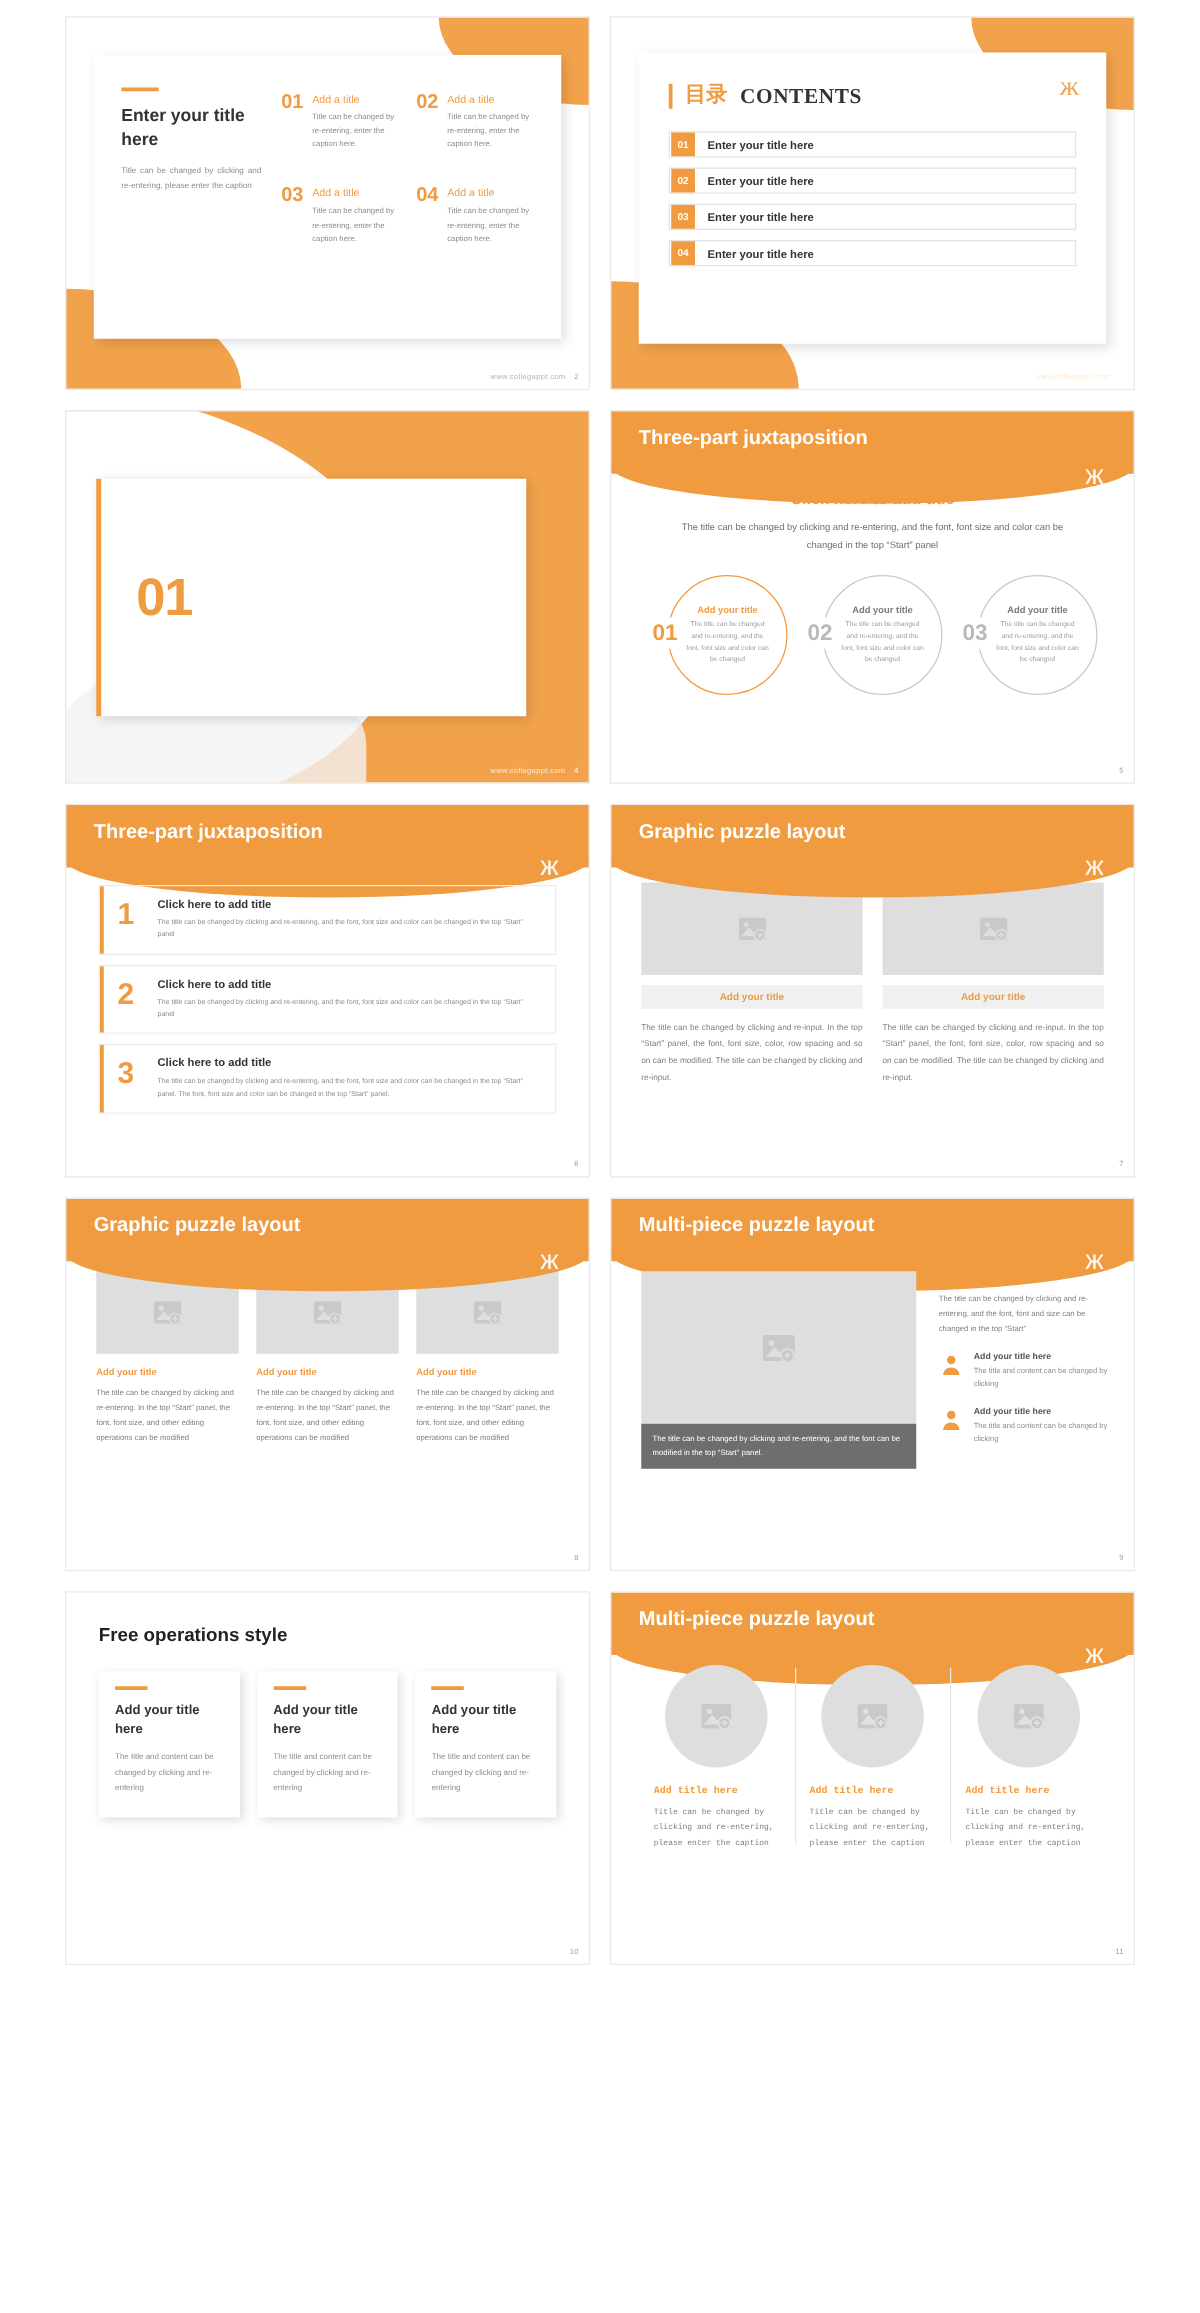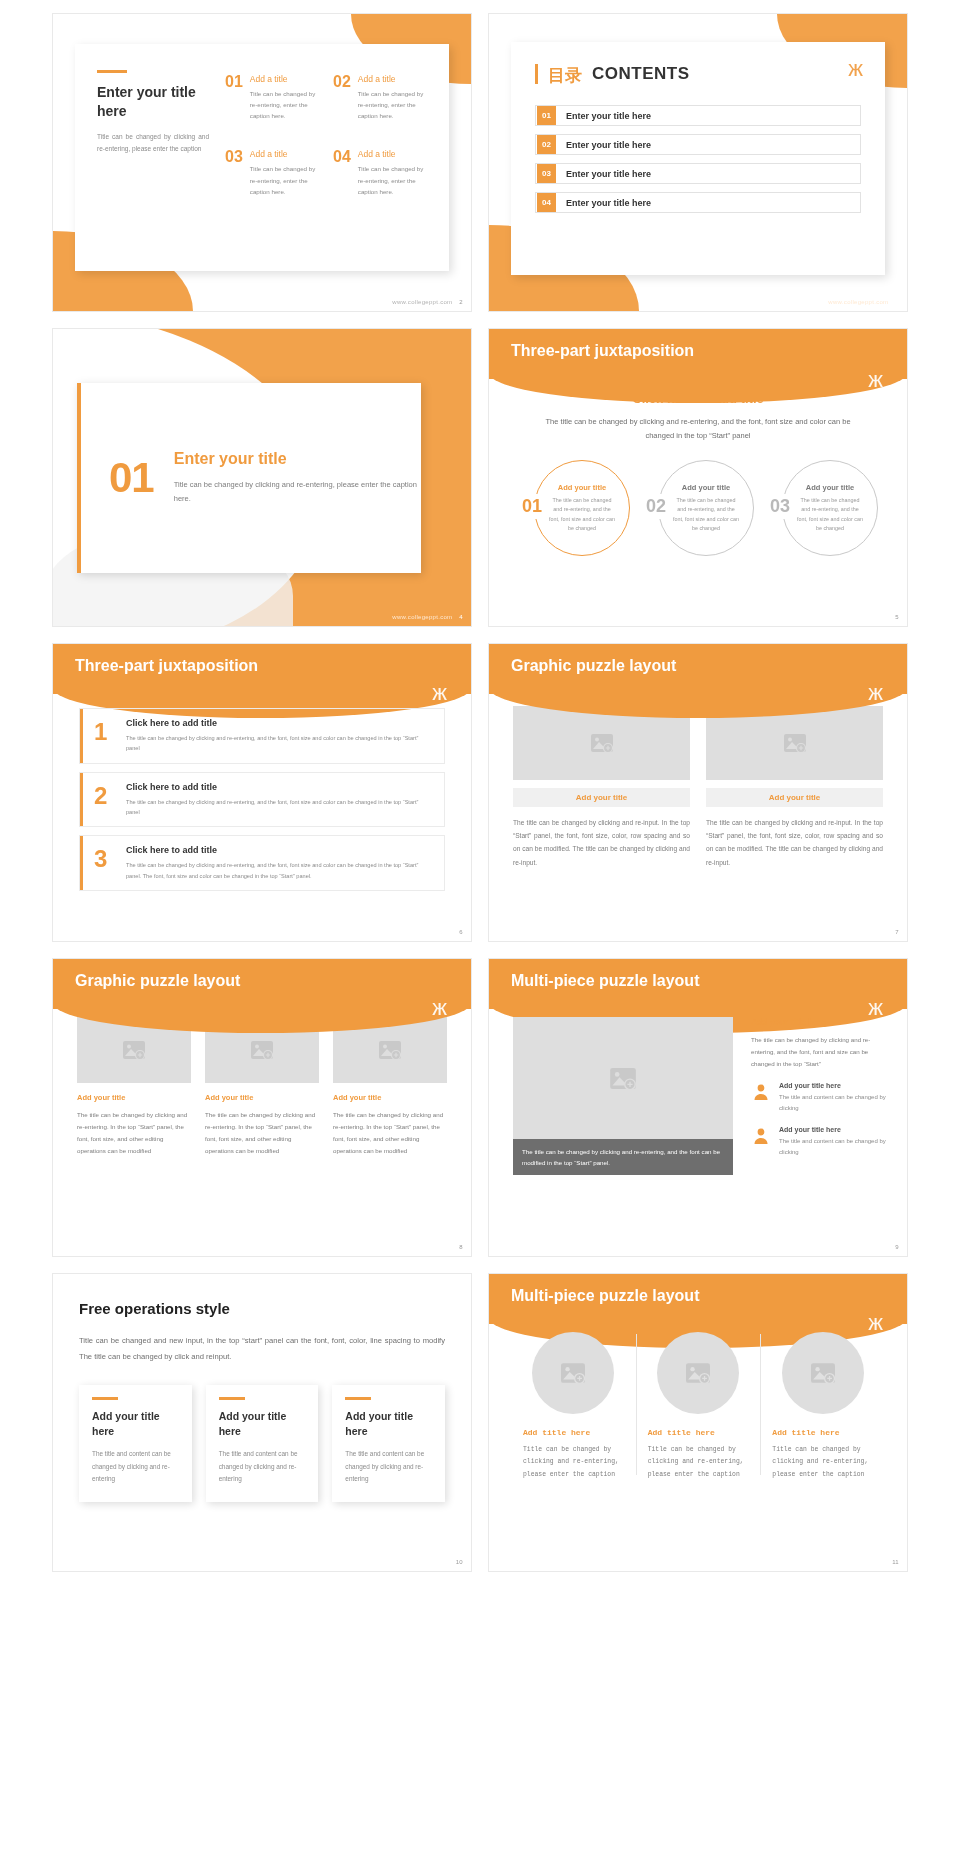--- a/index.html
+++ b/index.html
@@ -75,21 +75,21 @@
   .s2-item { display: flex; gap: 7px; }
   .s2-num { color: #F09B3F; font-size: 16px; font-weight: bold; line-height: 1; }
   .s2-item h4 { font-size: 8.5px; color: #F09B3F; font-weight: normal; margin-bottom: 4px; }
   .s2-item p { font-size: 6.2px; color: #8c8c8c; line-height: 1.8; }
 
   
   .s3-tr { position: absolute; right: 0; top: 0; width: 130px; height: 74px; background: #F2A24B; border-radius: 0 0 0 100%; }
   .s3-bl { position: absolute; left: 0; bottom: 0; width: 150px; height: 86px; background: #F2A24B; border-radius: 0 100% 0 0; }
   .s3-card { position: absolute; left: 22px; top: 28px; right: 22px; bottom: 36px; background: #fff;
     box-shadow: 3px 3px 9px rgba(0,0,0,.13); padding: 22px 24px; }
-  .s3-head { display: flex; align-items: flex-start; gap: 10px; margin-bottom: 18px; }
+  .s3-head { display: flex; align-items: flex-end; gap: 10px; margin-bottom: 18px; font-family: Liberation Serif, serif; }
   .s3-tick { width: 3px; height: 20px; background: #F09B3F; }
   .s3-cn { color: #F09B3F; font-size: 17px; font-weight: bold; }
   .s3-en { font-size: 17px; font-weight: bold; color: #333; letter-spacing: .5px; }
   .s3-row { display: flex; align-items: center; border: 1px solid #e2e2e2; height: 21px; margin-bottom: 8px; }
   .s3-badge { width: 19px; height: 19px; background: #F09B3F; color: #fff; font-size: 8px; font-weight: bold;
     display: flex; align-items: center; justify-content: center; margin: 0 10px 0 1px; }
   .s3-row span.t { font-size: 9px; font-weight: bold; color: #333; }
 
   
   .s4 { background: #fff; }
@@ -256,24 +256,20 @@
       <span>3</span>
     </div>
   </div>
 
   <div class="slide s4">
     <div class="s4-orange"></div>
     <div class="s4-white-wave"></div>
     <div class="s4-wave2"></div>
     <div class="s4-card">
       <div class="s4-num">01</div>
-      <div class="s4-txt">
-        <h3>Enter your title</h3>
-        <p>Title can be changed by clicking and re-entering, please enter the caption here.</p>
-      </div>
     </div>
     <div class="s4-accent"></div>
     <div class="pg onorange">
       <span class="url">www.collegeppt.com</span>
       <span>4</span>
     </div>
   </div>
 
   <div class="slide">
     <div class="hdr-bar"></div>
@@ -466,21 +462,20 @@
         </div>
       </div>
     </div>
     <div class="pg">
       <span>9</span>
     </div>
   </div>
 
   <div class="slide">
     <div class="s10-h">Free operations style</div>
-    <div class="s10-p">Title can be changed and new input, in the top “start” panel can the font, font, color, line spacing to modify The title can be changed by click and reinput.</div>
     <div class="s10-cards">
       <div class="s10-card">
         <div class="s10-rule"></div>
         <h4>Add your title here</h4>
         <p>The title and content can be changed by clicking and re-entering</p>
       </div>
       <div class="s10-card">
         <div class="s10-rule"></div>
         <h4>Add your title here</h4>
         <p>The title and content can be changed by clicking and re-entering</p>

